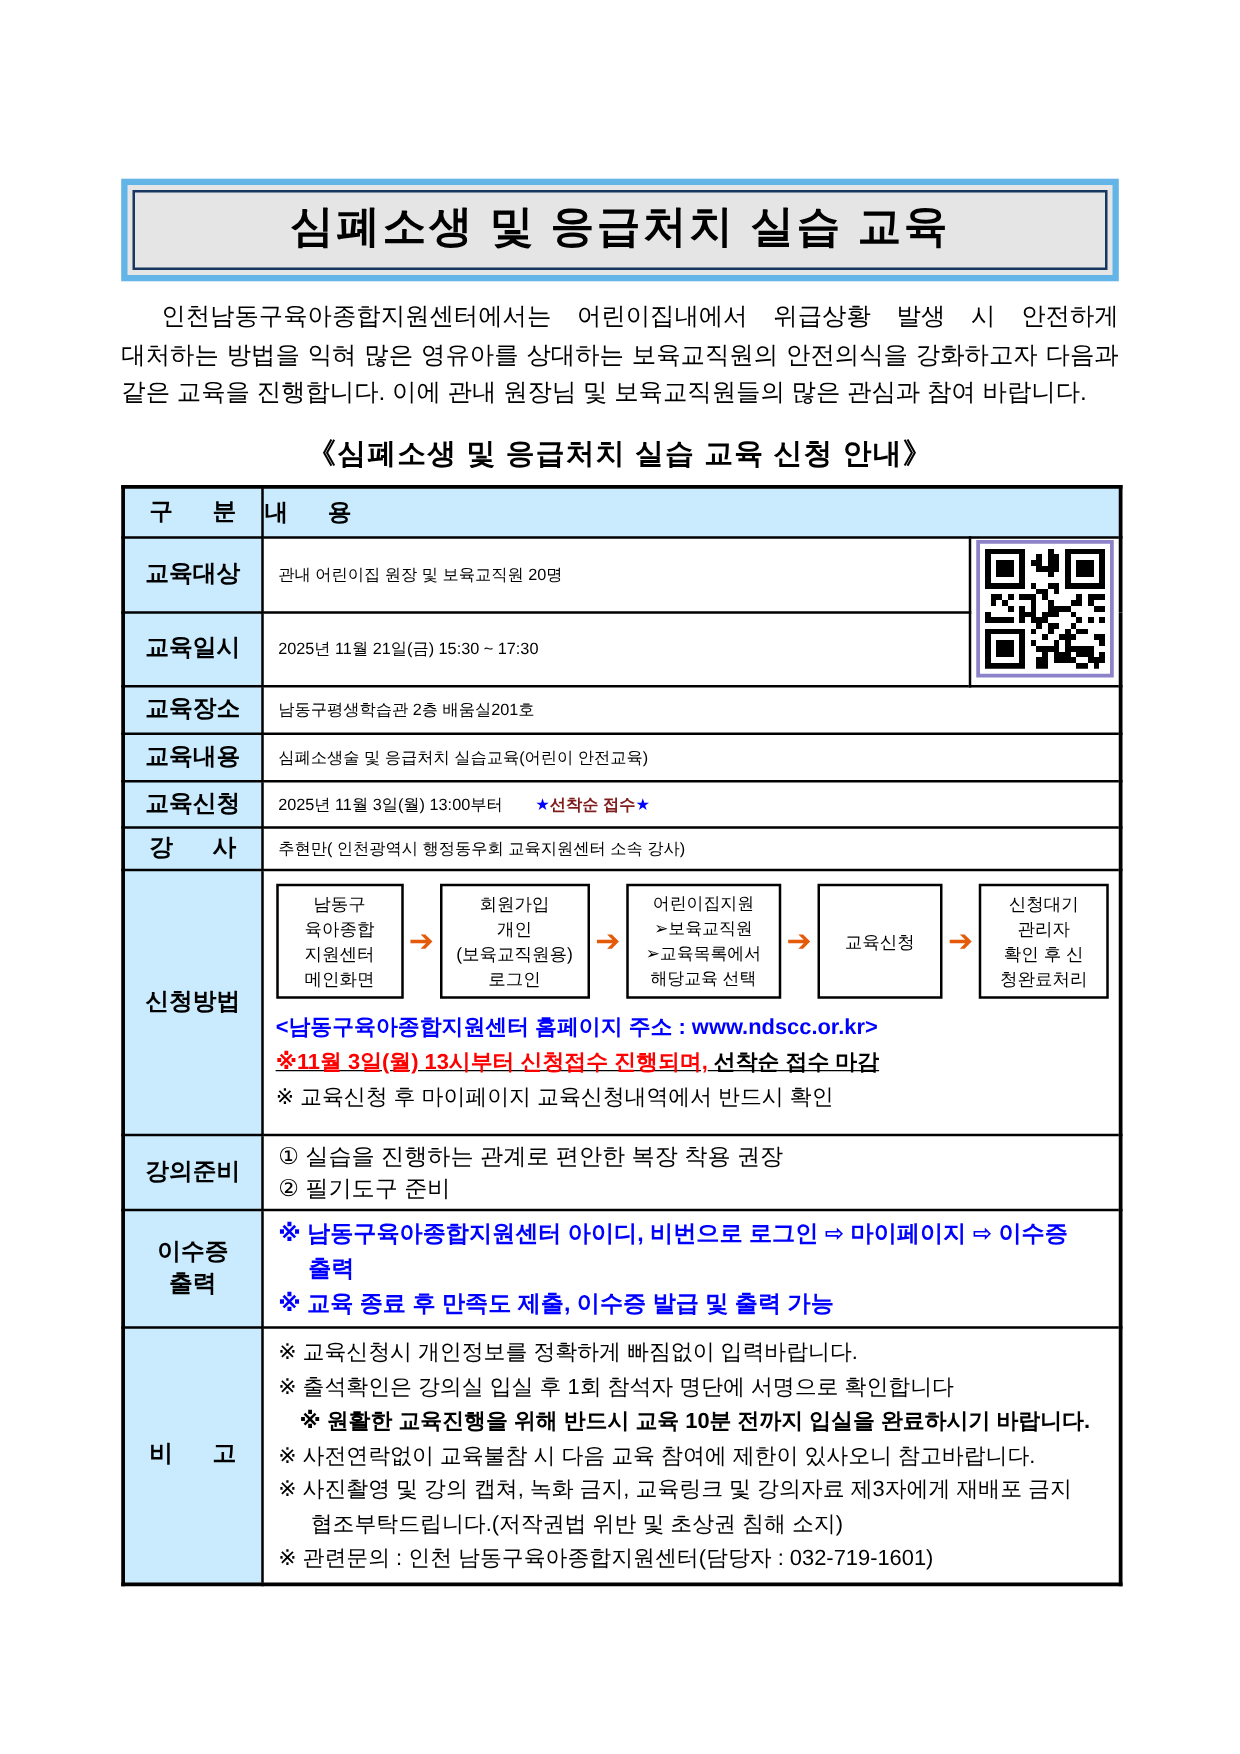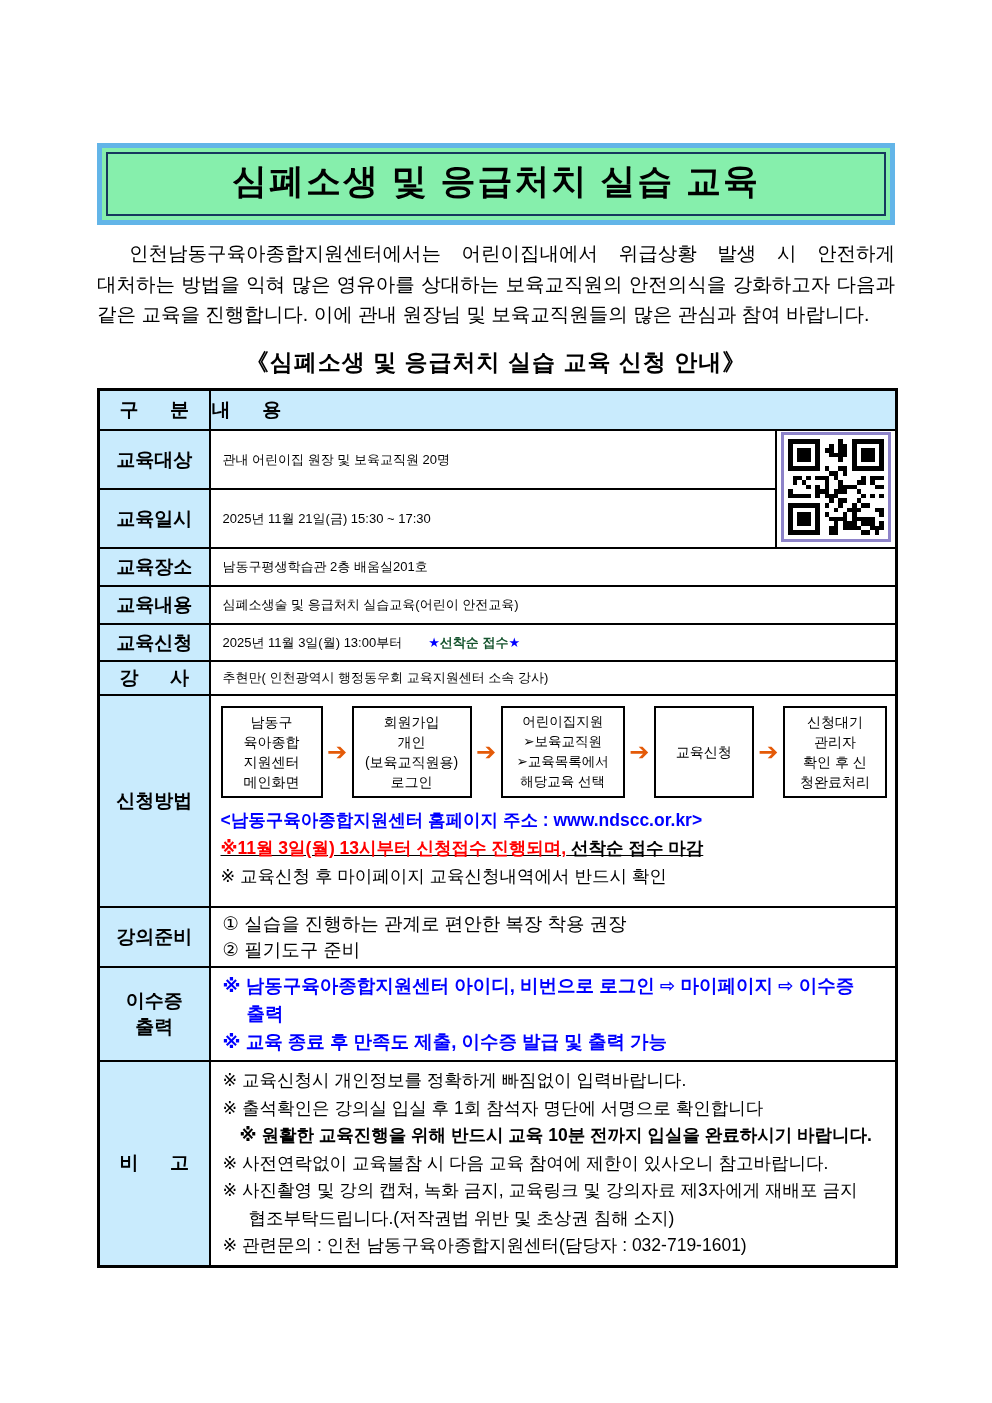--- a/index.html
+++ b/index.html
@@ -10,21 +10,21 @@
     font-family:"Liberation Sans","DejaVu Sans",sans-serif;
     color:#000;
     box-sizing:border-box;
     padding:143px 97px 0 97px;
     word-break:keep-all;
   }
   
   .title-box{
     border:5px solid #63b5e8;
     padding:4px;
-    background:#86efac;
+    background:#e5e5e5;
   }
   .title-inner{
     border:2px solid #17375e;
     text-align:center;
     padding:4px 0 9px 0;
   }
   .title-inner span{
     font-size:35px;
     font-weight:bold;
     letter-spacing:2px;
@@ -87,21 +87,21 @@
   tr.r-content{height:38px;}
   tr.r-apply{height:37px;}
   tr.r-lect{height:34px;}
   tr.r-method{height:185px;}
   tr.r-prep{height:56px;}
   tr.r-cert{height:87px;}
   tr.r-note{height:193px;}
   
   .star{color:#0000ff;font-weight:bold;}
   .apply-gap{display:inline-block;width:26px;}
-  .highlight-red{color:#14532d;font-weight:bold;}
+  .highlight-red{color:#7f1d1d;font-weight:bold;}
   
   td.qr-cell{text-align:center;vertical-align:middle;background:#fff;}
   .qr-frame{
     display:inline-block;
     border:3px solid #8d83c9;
     background:#fff;
     padding:4px;
     line-height:0;
   }
   

